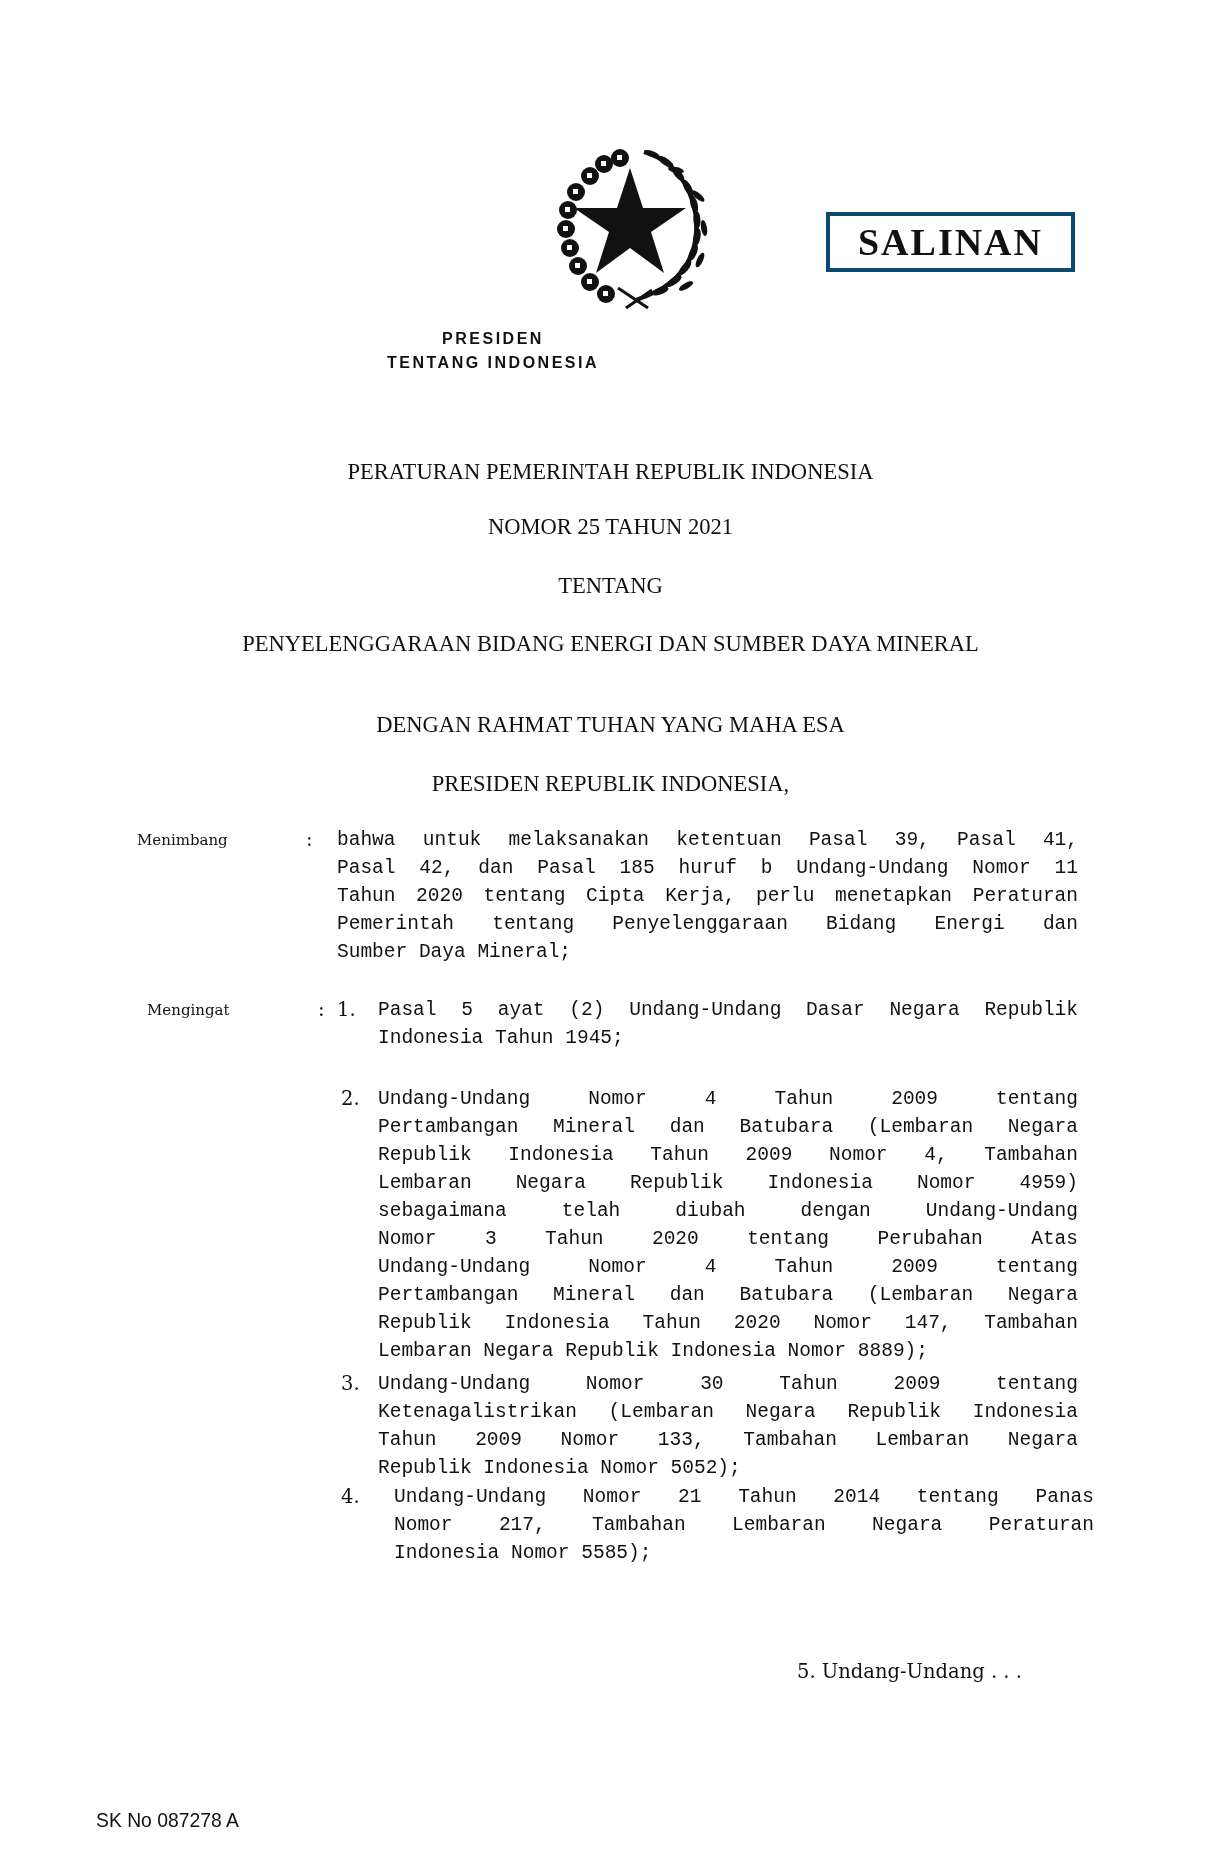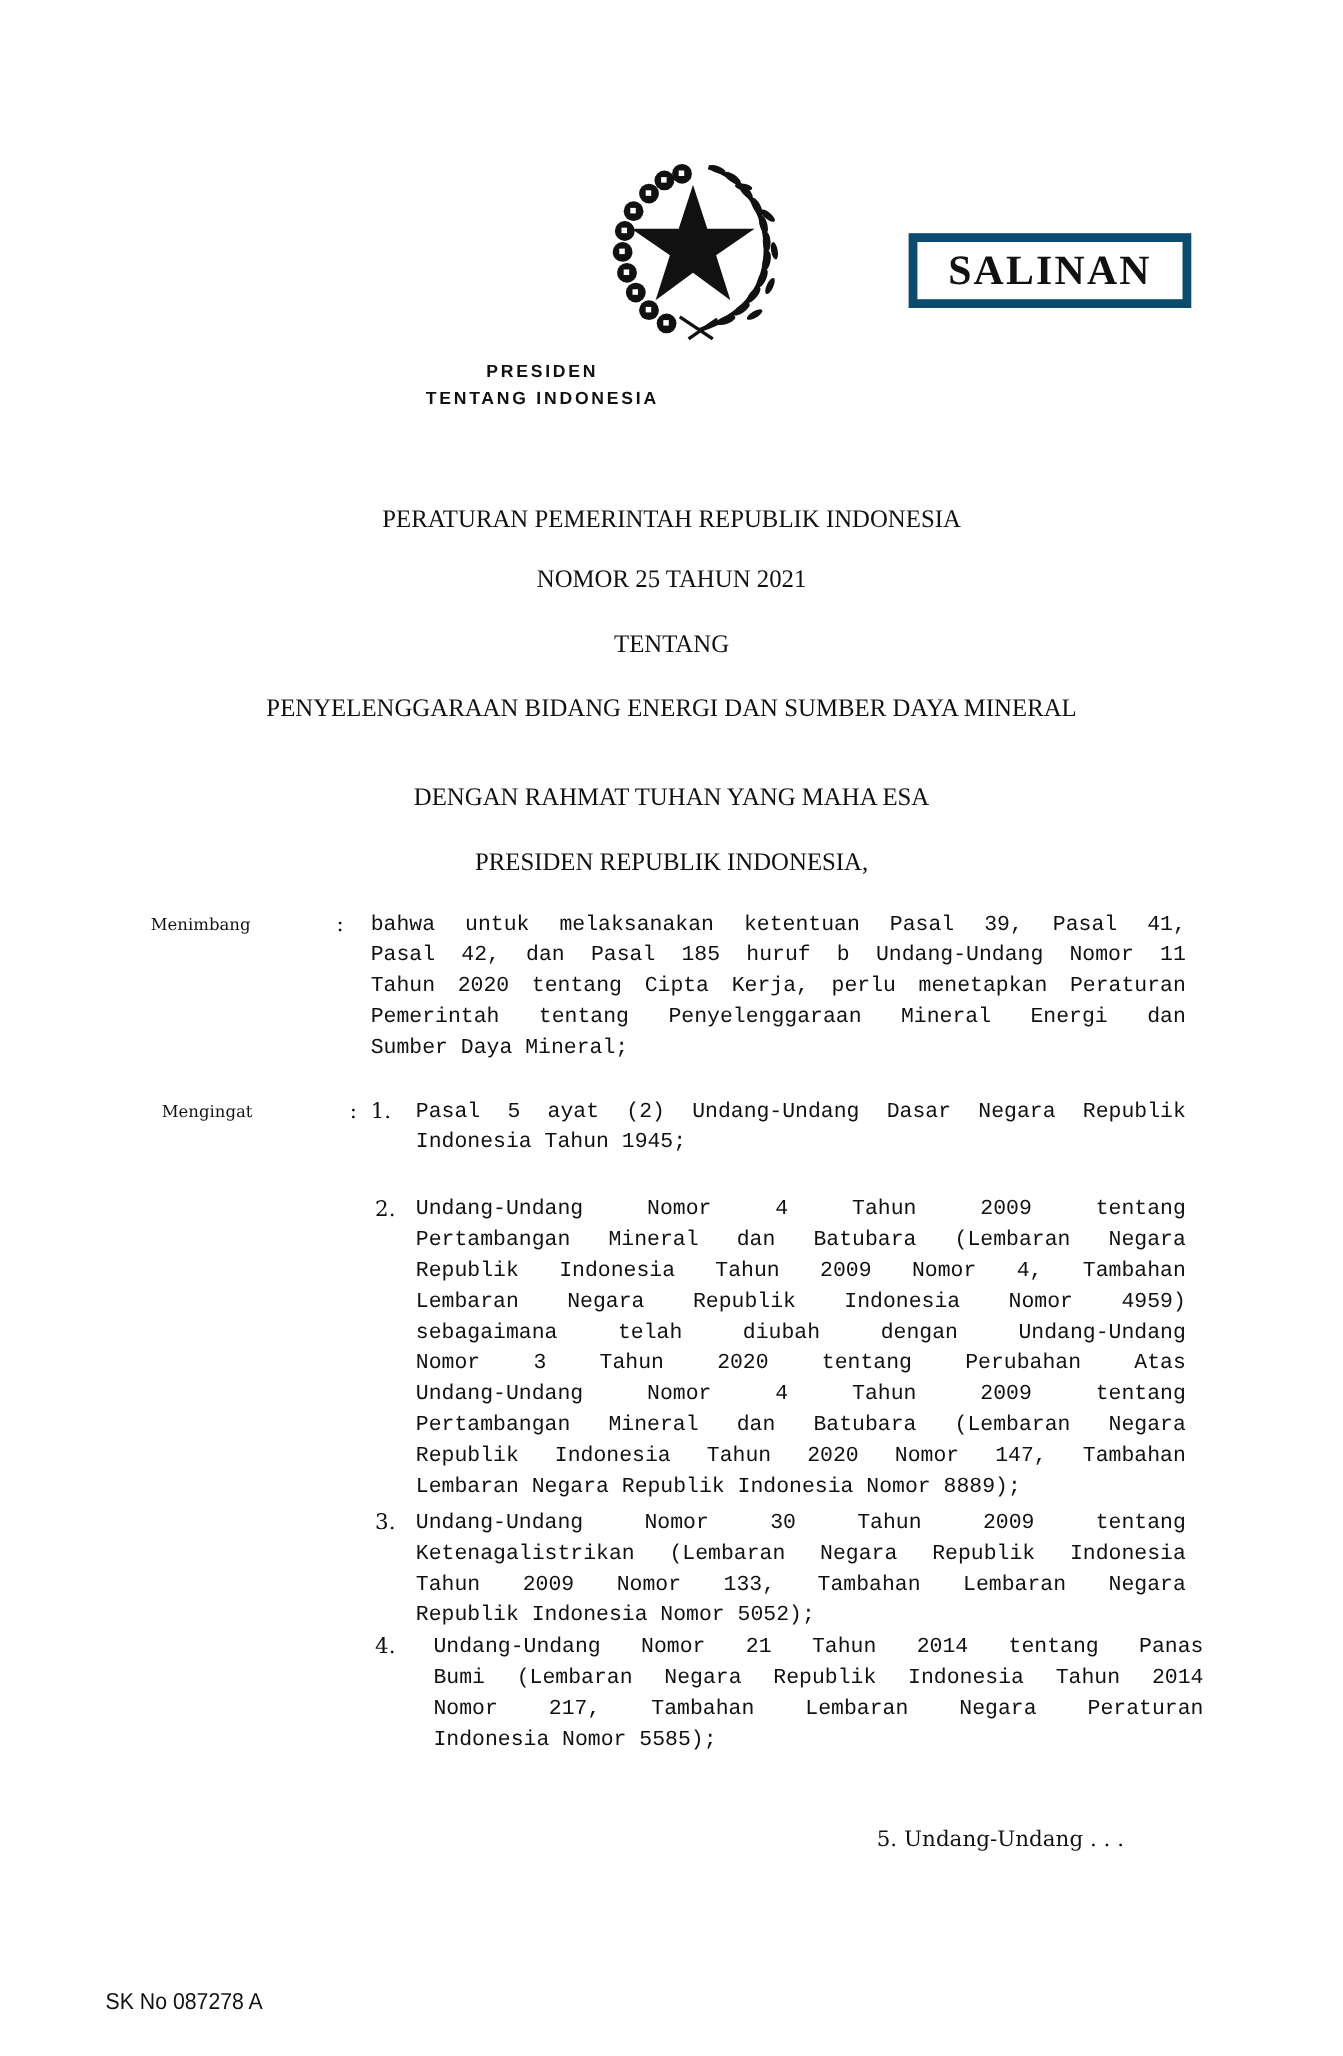--- a/index.html
+++ b/index.html
@@ -5,21 +5,21 @@
   html, body { margin: 0; padding: 0; background: #ffffff; }
   body {
     width: 1221px; height: 1869px; position: relative; overflow: hidden;
     color: #111111;
     font-family: "DejaVu Serif", "Liberation Serif", serif;
   }
   .abs { position: absolute; }
   .emblem { left: 548px; top: 140px; width: 170px; height: 170px; }
   .salinan {
     left: 826px; top: 212px; width: 241px; height: 52px;
-    border: 8px solid #0c4a6e; box-sizing: content-box;
+    border: 4px solid #0c4a6e; box-sizing: content-box;
     display: flex; align-items: center; justify-content: center;
   }
   .salinan span {
     font-family: "Liberation Serif", serif; font-weight: bold;
     font-size: 38px; letter-spacing: 2px; color: #111;
   }
   .emblem-caption {
     left: 0; width: 986px; text-align: center;
     font-family: "Liberation Sans", sans-serif; font-weight: bold;
     font-size: 16px; letter-spacing: 2.5px; line-height: 24px;
@@ -122,21 +122,21 @@
 
 <div class="abs center-line" style="top:711px;">DENGAN RAHMAT TUHAN YANG MAHA ESA</div>
 <div class="abs center-line" style="top:770px;">PRESIDEN REPUBLIK INDONESIA,</div>
 
 <div class="abs label" style="left:137px; top:826px;">Menimbang</div>
 <div class="abs colon" style="left:306px; top:826px;">:</div>
 <div class="abs para" style="left:337px; top:826px; width:741px;">
   <span class="justify-line">bahwa untuk melaksanakan ketentuan Pasal 39, Pasal 41,</span>
   <span class="justify-line">Pasal 42, dan Pasal 185 huruf b Undang-Undang Nomor 11</span>
   <span class="justify-line">Tahun 2020 tentang Cipta Kerja, perlu menetapkan Peraturan</span>
-  <span class="justify-line">Pemerintah tentang Penyelenggaraan Mineral Energi dan</span>
+  <span class="justify-line">Pemerintah tentang Penyelenggaraan Bidang Energi dan</span>
   <span class="last-line">Sumber Daya Mineral;</span>
 </div>
 
 <div class="abs label" style="left:147px; top:996px;">Mengingat</div>
 <div class="abs colon" style="left:318px; top:996px;">:</div>
 
 <div class="abs num" style="left:337px; top:996px;">1.</div>
 <div class="abs para" style="left:378px; top:996px; width:700px;">
   <span class="justify-line">Pasal 5 ayat (2) Undang-Undang Dasar Negara Republik</span>
   <span class="last-line">Indonesia Tahun 1945;</span>
@@ -160,20 +160,19 @@
 <div class="abs para" style="left:378px; top:1370px; width:700px;">
   <span class="justify-line">Undang-Undang Nomor 30 Tahun 2009 tentang</span>
   <span class="justify-line">Ketenagalistrikan (Lembaran Negara Republik Indonesia</span>
   <span class="justify-line">Tahun 2009 Nomor 133, Tambahan Lembaran Negara</span>
   <span class="last-line">Republik Indonesia Nomor 5052);</span>
 </div>
 
 <div class="abs num" style="left:341px; top:1483px;">4.</div>
 <div class="abs para" style="left:382px; top:1483px; width:700px;margin-left:12px;">
   <span class="justify-line">Undang-Undang Nomor 21 Tahun 2014 tentang Panas</span>
-  <span class="justify-line">Bumi (Lembaran Negara Republik Indonesia Tahun 2014</span>
   <span class="justify-line">Nomor 217, Tambahan Lembaran Negara Peraturan</span>
   <span class="last-line">Indonesia Nomor 5585);</span>
 </div>
 
 <div class="abs continue">5. Undang-Undang . . .</div>
 
 <div class="abs sk">SK No 087278 A</div>
 
 </body></html>

